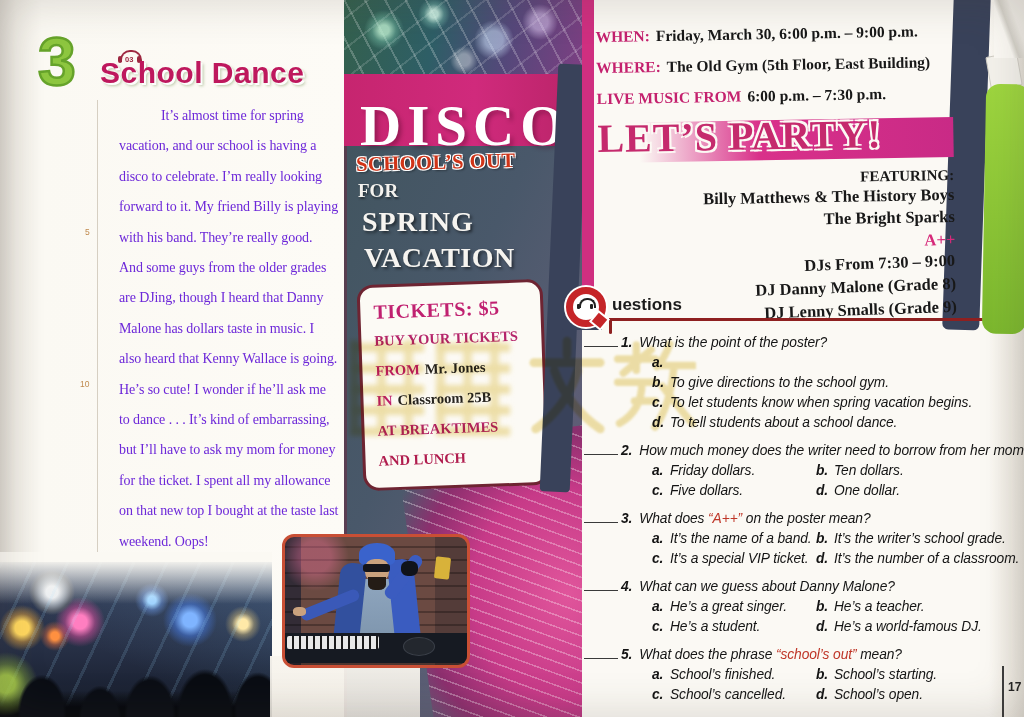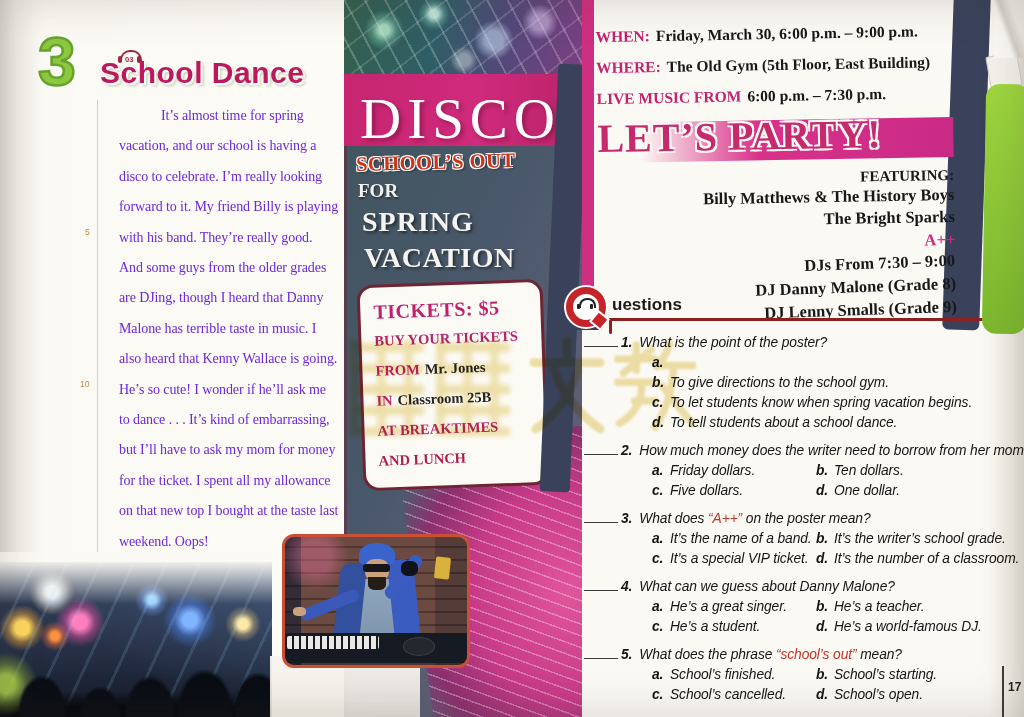--- a/index.html
+++ b/index.html
@@ -66,22 +66,22 @@
       radial-gradient(circle at 40px 30px,rgba(190,240,210,.8) 0 5px,rgba(140,220,190,.35) 12px,transparent 20px),
       radial-gradient(circle at 90px 14px,rgba(220,255,240,.8) 0 4px,rgba(160,230,210,.3) 10px,transparent 16px),
       radial-gradient(circle at 150px 40px,rgba(210,230,255,.55) 0 9px,transparent 20px),
       radial-gradient(circle at 196px 22px,rgba(235,215,255,.5) 0 8px,transparent 18px),
       radial-gradient(circle at 120px 60px,rgba(255,255,255,.4) 0 6px,transparent 14px),
       repeating-linear-gradient(62deg,rgba(255,255,255,.22) 0 2px,transparent 2px 18px),
       repeating-linear-gradient(-38deg,rgba(255,255,255,.14) 0 2px,transparent 2px 24px),
       linear-gradient(100deg,#34604d 0%,#2e5e66 38%,#54487a 68%,#7c3f82 100%);}
   .disco-band{position:absolute;left:0;top:74px;width:100%;height:72px;
     background:linear-gradient(90deg,#c6256f,#d02a7c 55%,#b92468);}
-  .disco-word{position:absolute;left:16px;top:12px;font-family:"Liberation Serif",serif;
-    font-weight:400;font-size:57px;color:#fff;letter-spacing:6px;white-space:nowrap;
+  .disco-word{position:absolute;left:16px;top:19px;font-family:"Liberation Serif",serif;
+    font-weight:700;font-size:57px;color:#fff;letter-spacing:6px;white-space:nowrap;
     text-shadow:3px 3px 4px rgba(60,0,30,.35);}
   .schools-out{position:absolute;left:12px;top:151px;font-family:"Liberation Serif",serif;
     font-weight:900;font-size:20.5px;color:#d03418;white-space:nowrap;letter-spacing:.5px;
     transform:rotate(-1.5deg);
     text-shadow:-1px -1px 0 #fff,1px -1px 0 #fff,-1px 1px 0 #fff,1px 1px 0 #fff,2px 2px 2px rgba(0,0,0,.4);}
   .p-for{position:absolute;left:14px;top:180px;font-family:"Liberation Serif",serif;
     font-weight:700;font-size:19px;color:#f4f2ee;text-shadow:1px 2px 2px rgba(0,0,0,.45);}
   .p-spring{position:absolute;left:18px;top:206px;font-family:"Liberation Serif",serif;
     font-weight:700;font-size:28px;color:#f6f4f0;letter-spacing:1px;text-shadow:2px 2px 3px rgba(0,0,0,.5);}
   .p-vacation{position:absolute;left:20px;top:242px;font-family:"Liberation Serif",serif;
@@ -235,21 +235,21 @@
   <span class="lnum" style="left:80px;top:379px;">10</span>
 
   <div class="passage">
     <div class="pl first">It’s almost time for spring</div>
     <div class="pl">vacation, and our school is having a</div>
     <div class="pl">disco to celebrate. I’m really looking</div>
     <div class="pl">forward to it. My friend Billy is playing</div>
     <div class="pl">with his band. They’re really good.</div>
     <div class="pl">And some guys from the older grades</div>
     <div class="pl">are DJing, though I heard that Danny</div>
-    <div class="pl">Malone has terrible taste in music. I</div>
+    <div class="pl">Malone has dollars taste in music. I</div>
     <div class="pl">also heard that Kenny Wallace is going.</div>
     <div class="pl">He’s so cute! I wonder if he’ll ask me</div>
     <div class="pl">to dance . . . It’s kind of embarrassing,</div>
     <div class="pl">but I’ll have to ask my mom for money</div>
     <div class="pl">for the ticket. I spent all my allowance</div>
     <div class="pl">on that new top I bought at the taste last</div>
     <div class="pl">weekend.  Oops!</div>
   </div>
 
   <div class="stage-photo"></div>

